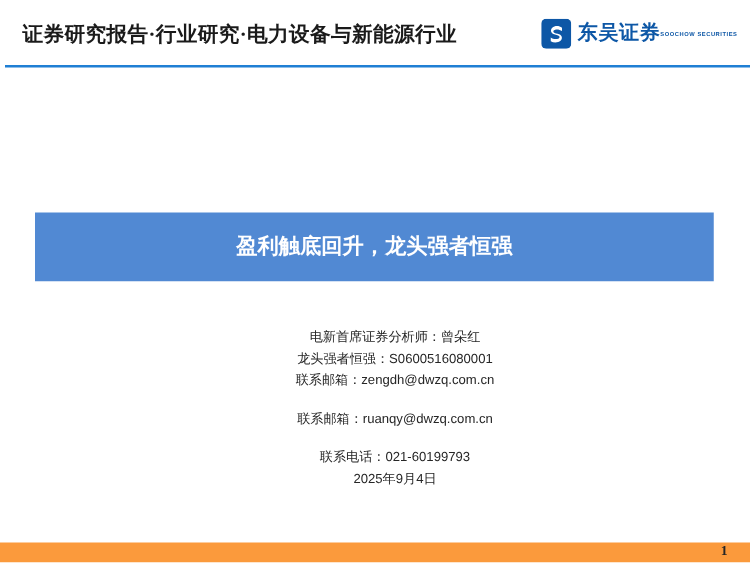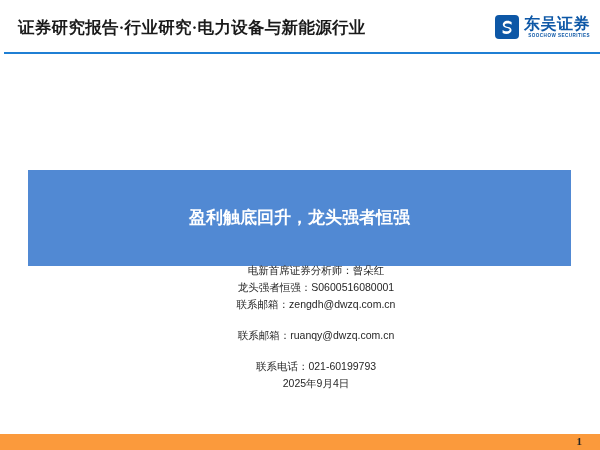--- a/index.html
+++ b/index.html
@@ -53,22 +53,22 @@
     gap: 5px;
   }
   .logo-mark {
     width: 24px;
     height: 24px;
     flex: 0 0 auto;
     display: block;
   }
   .logo-text {
     display: flex;
-    flex-direction: column;
-    align-items: flex-end;
+    flex-direction: row;
+    align-items: center;
     line-height: 1;
   }
   .logo-cn {
     font-family: "Liberation Serif", "DejaVu Serif", serif;
     font-size: 16px;
     font-weight: 700;
     color: #0d57a6;
     letter-spacing: 0.5px;
     white-space: nowrap;
   }
@@ -90,21 +90,21 @@
     height: 2px;
     background: #1f7fd4;
   }
 
   
   .title-band {
     position: absolute;
     left: 28px;
     top: 170px;
     width: 543px;
-    height: 96px;
+    height: 55px;
     background: #5189d3;
     display: flex;
     flex-direction: column;
     align-items: center;
     justify-content: center;
     box-sizing: border-box;
   }
   .title-line {
     color: #ffffff;
     font-family: "Liberation Sans", "DejaVu Sans", sans-serif;

